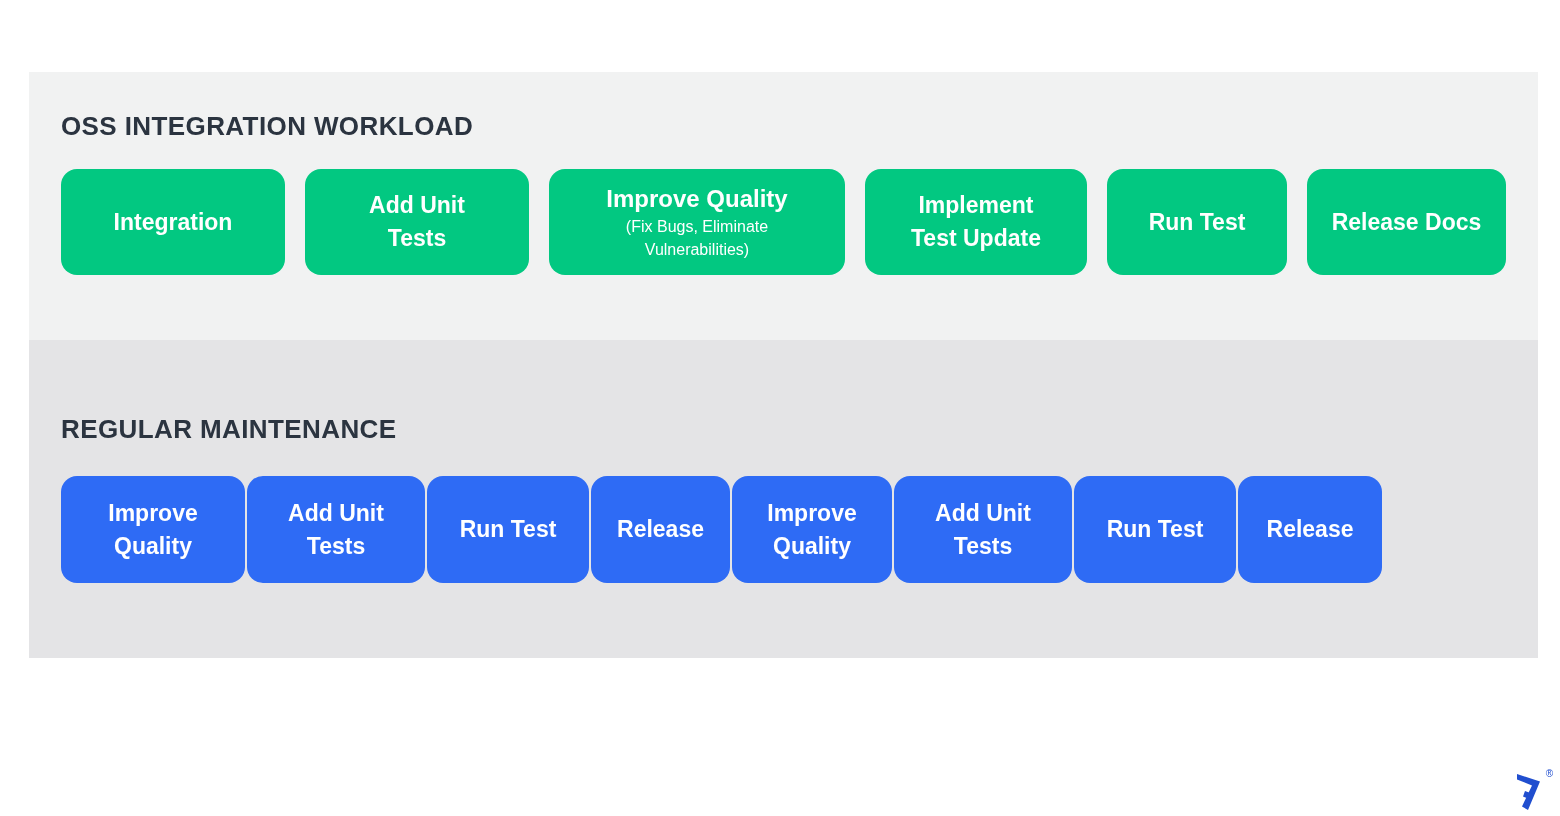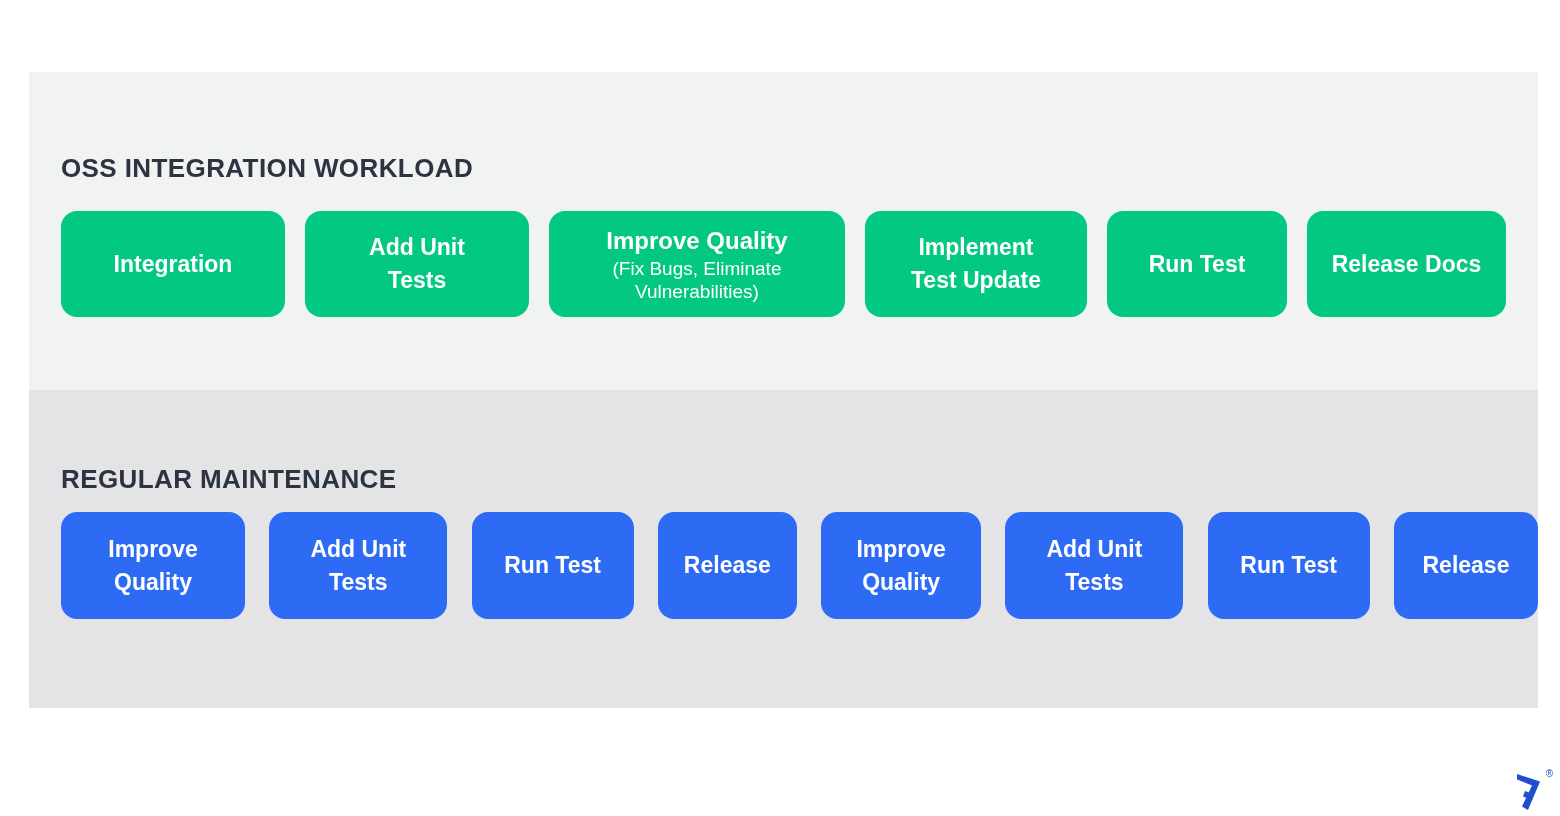--- a/index.html
+++ b/index.html
@@ -12,45 +12,45 @@
     font-family: "Liberation Sans", "DejaVu Sans", sans-serif;
     overflow: hidden;
   }
   .band {
     margin-left: 29px;
     width: 1509px;
     padding-left: 32px;
   }
   .band-oss {
     margin-top: 72px;
-    height: 318px;
+    height: 268px;
     background: #f1f2f2;
-    padding-top: 81px;
+    padding-top: 39px;
   }
   .band-maint {
     height: 318px;
     background: #e4e4e6;
     padding-top: 74px;
   }
   .band-title {
     font-size: 26px;
     font-weight: 700;
     line-height: 30px;
     letter-spacing: 0.4px;
     color: #2b3440;
     text-transform: uppercase;
   }
   .band-oss .band-title { margin-bottom: 28px; }
-  .band-maint .band-title { margin-bottom: 18px; }
+  .band-maint .band-title { margin-bottom: 32px; }
   .btn-row {
     display: flex;
     align-items: flex-start;
   }
   .band-oss .btn-row { gap: 20px; }
-  .band-maint .btn-row { gap: 2px; justify-content: space-between; }
+  .band-maint .btn-row { gap: 2px; }
   .node {
     height: 106px;
     border-radius: 16px;
     display: flex;
     flex-direction: column;
     align-items: center;
     justify-content: center;
     text-align: center;
     color: #ffffff;
     font-size: 23px;
@@ -80,21 +80,21 @@
 
   .node .main-label {
     white-space: pre-line;
   }
   .node.has-sub .main-label {
     font-size: 24px;
     font-weight: 700;
     line-height: 30px;
   }
   .node .sub-label {
-    font-size: 19px;
+    font-size: 16px;
     font-weight: 400;
     line-height: 23px;
     white-space: pre-line;
     margin-top: 1px;
   }
   .logo-wrap {
     position: absolute;
     right: 6px;
     bottom: 3px;
     width: 40px;

